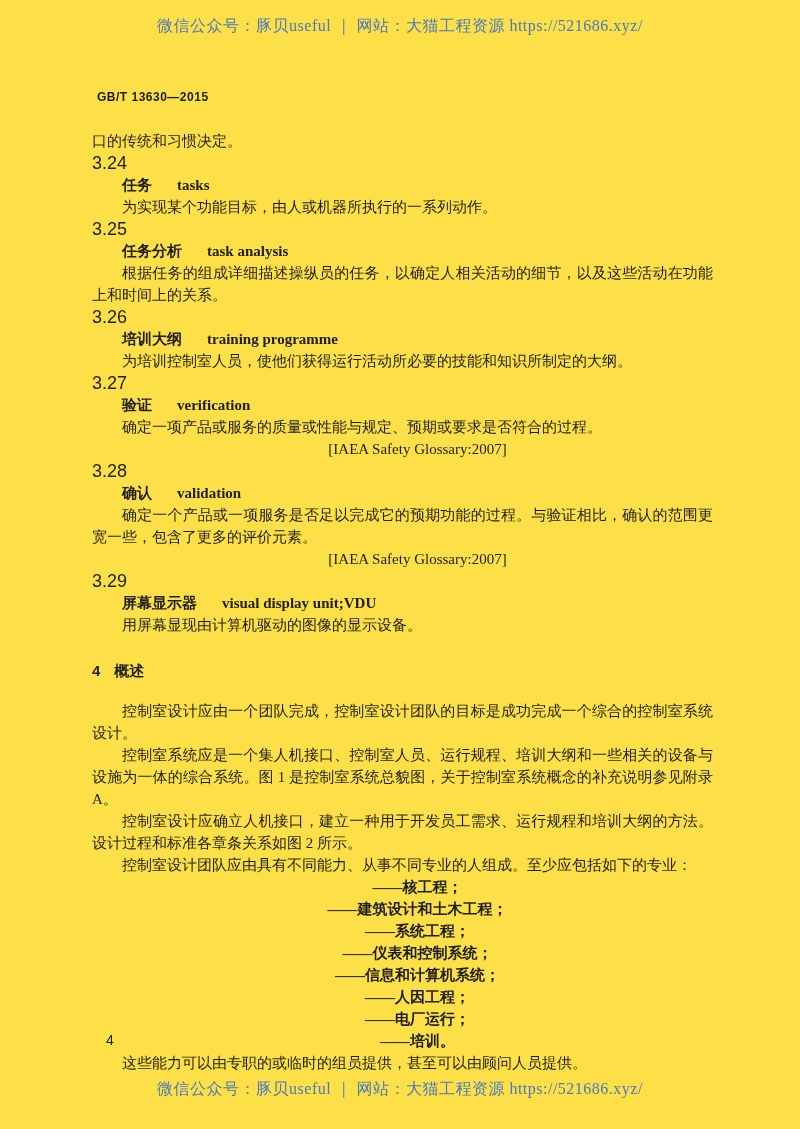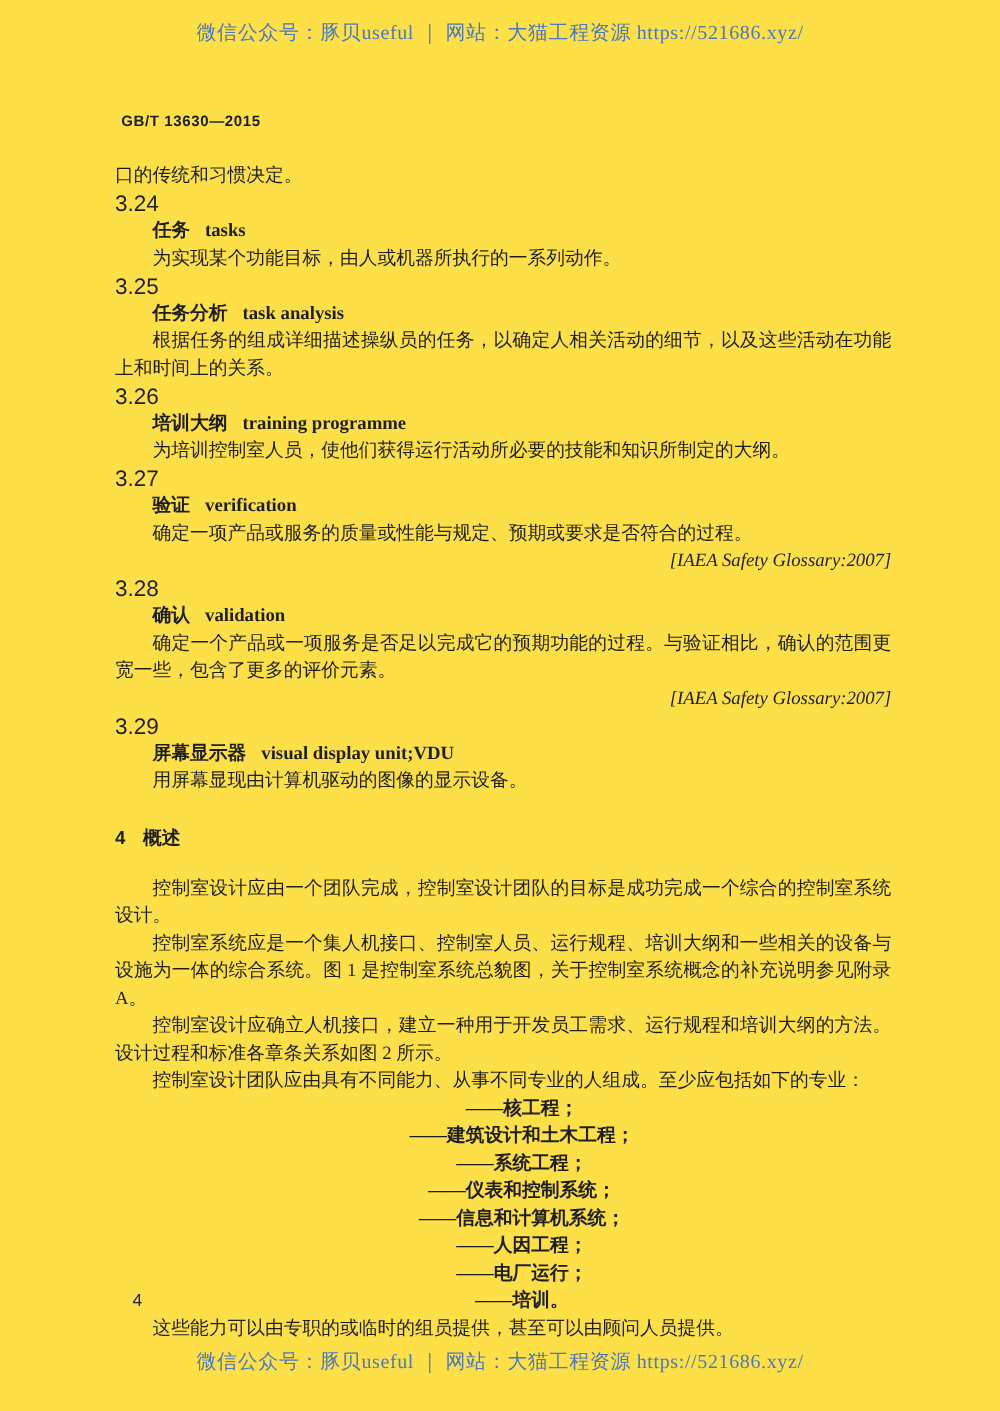--- a/index.html
+++ b/index.html
@@ -33,23 +33,23 @@
     position:absolute; left:92px; top:130px; width:621px;
     font-size:15px; line-height:22px;
     text-align:justify;
     color:#1e1e1e;
   }
   .sec-num {
     font-family:"Liberation Sans", sans-serif;
     font-size:18px; text-align:left;
   }
   .term-head { padding-left:30px; font-weight:bold; text-align:left; }
-  .term-head .en { margin-left:12px; }
+  .term-head .en { margin-left:25px; }
   .body-para { text-indent:30px; }
-  .source-line { padding-left:30px; text-align:right;font-style:italic; }
+  .source-line { padding-left:30px; text-align:center; }
   .h4 {
     font-weight:bold;
     margin:24px 0 18px 0;
     text-align:left;
   }
   .h4 .num { font-family:"Liberation Sans", sans-serif; }
   .h4 .title { margin-left:14px; }
   .list-item { padding-left:30px; text-align:center;font-weight:bold; }
   .closing { text-indent:30px; }
   .page-num {

